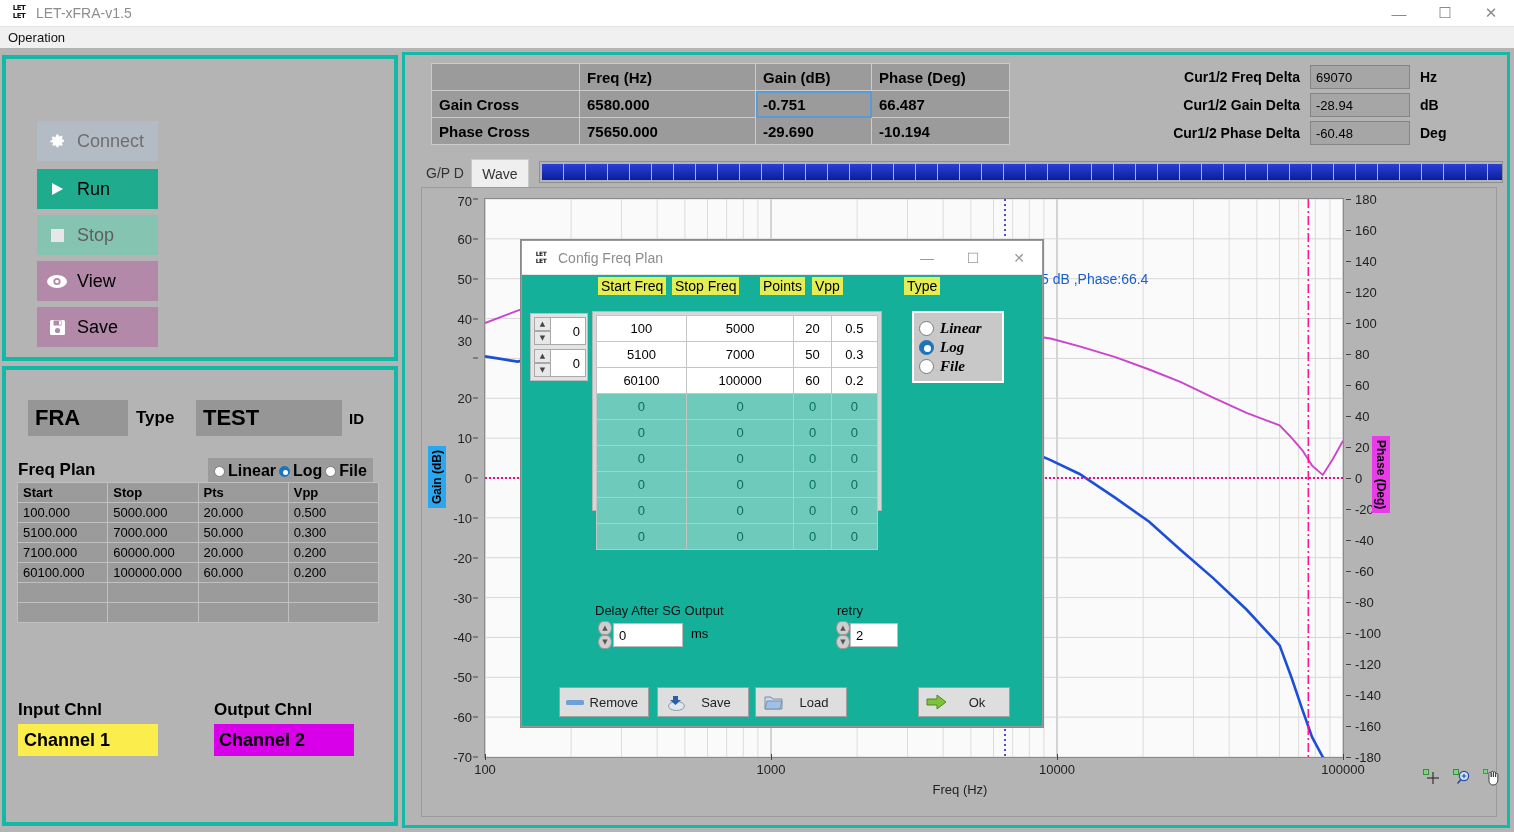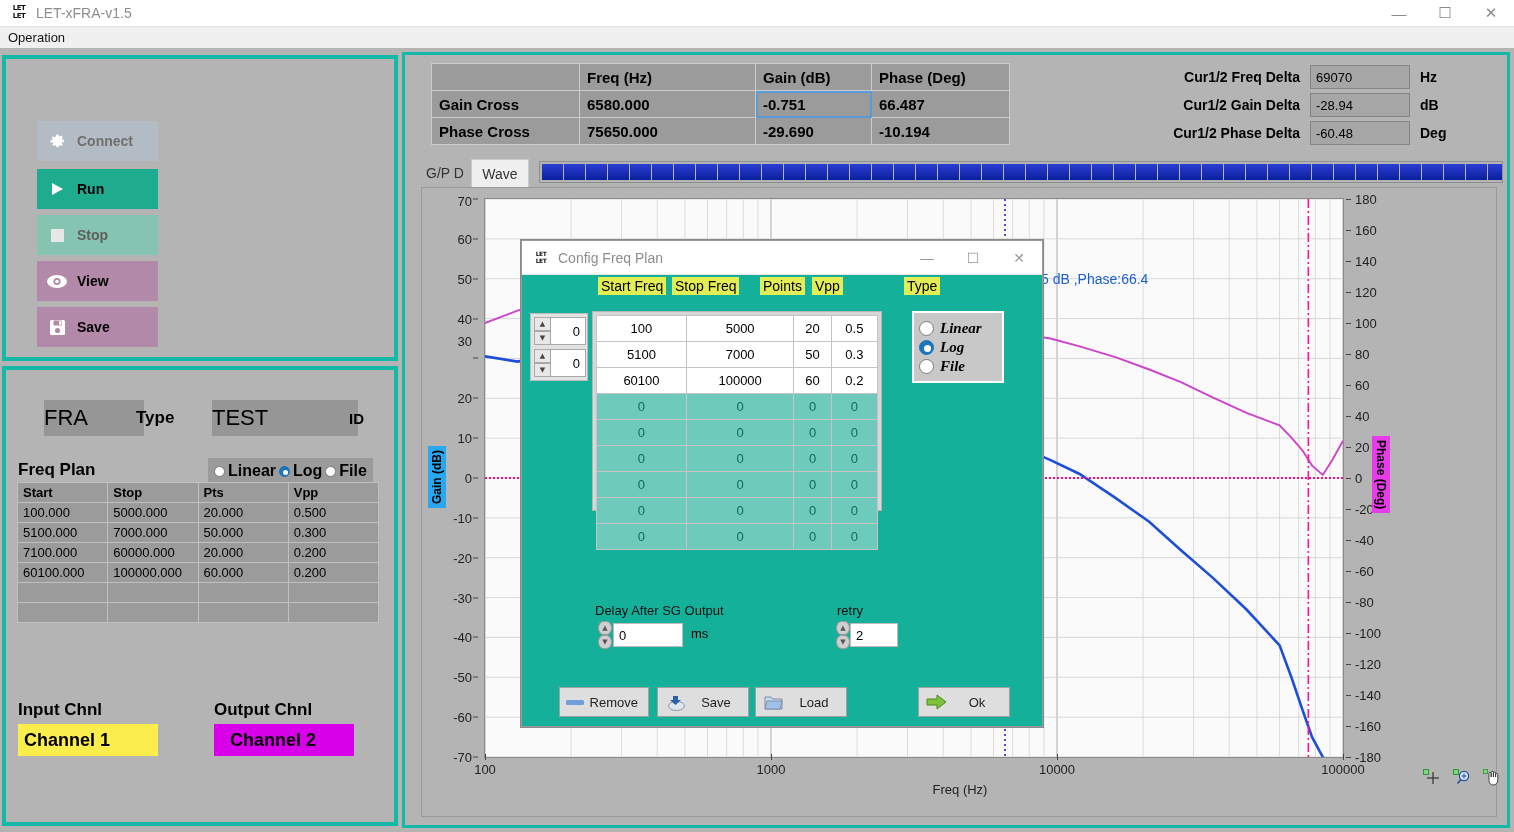--- a/index.html
+++ b/index.html
@@ -46,35 +46,35 @@
   .tealbox{
     position:absolute; background:#b4b4b4;
     border:4px solid #14b8a6;
   }
   #panel-ops{ left:2px; top:7px; width:396px; height:306px; }
   #panel-cfg{ left:2px; top:318px; width:396px; height:460px; }
 
   .opbtn{
     position:absolute; left:31px; width:121px; height:40px;
     display:flex; align-items:center; border:none; cursor:pointer;
-    font-family:"Liberation Sans", sans-serif; font-size:14px; font-weight:bold;
+    font-family:"Liberation Sans", sans-serif; font-size:18px; font-weight:normal;
   }
   .opbtn .ic{ width:40px; display:flex; align-items:center; justify-content:center; }
   .opbtn .lb{ flex:1; text-align:left; }
   #btn-connect{ top:62px; background:#b3bcc4; color:#6f6f6f; }
   #btn-run{ top:110px; background:#1fac8e; color:#000; }
   #btn-stop{ top:156px; background:#86c4b2; color:#5e5e5e; }
   #btn-view{ top:202px; background:#b289a8; color:#000; }
   #btn-save{ top:248px; background:#b289a8; color:#000; }
 
   
   .grayfield{
     position:absolute; background:#969696; display:flex; align-items:center;
-    font-family:"Liberation Sans", sans-serif;
-    font-size:22px; font-weight:normal; color:#000;margin-left:16px;
+    padding-left:7px; font-family:"Liberation Sans", sans-serif;
+    font-size:22px; font-weight:bold; color:#000;
   }
   #fld-fra{ left:22px; top:30px; width:100px; height:36px; }
   #lbl-type{ position:absolute; left:130px; top:38px; font-size:17px; font-weight:bold;
              font-family:"Liberation Sans", sans-serif;}
   #fld-test{ left:190px; top:30px; width:146px; height:36px; }
   #lbl-id{ position:absolute; left:343px; top:40px; font-size:15px; font-weight:bold;
            font-family:"Liberation Sans", sans-serif;}
 
   #lbl-freqplan{ position:absolute; left:12px; top:90px; font-size:17px; font-weight:bold;
                  font-family:"Liberation Sans", sans-serif;}
@@ -103,21 +103,21 @@
 
   
   #lbl-in{ position:absolute; left:12px; top:330px; font-size:17px; font-weight:bold;
            font-family:"Liberation Sans", sans-serif;}
   #lbl-out{ position:absolute; left:208px; top:330px; font-size:17px; font-weight:bold;
             font-family:"Liberation Sans", sans-serif;}
   #chnl-in{ position:absolute; left:12px; top:354px; width:140px; height:32px;
             background:#faed4c; display:flex; align-items:center; padding-left:6px;
             font-size:18px; font-weight:bold; font-family:"Liberation Sans", sans-serif;}
   #chnl-out{ position:absolute; left:208px; top:354px; width:140px; height:32px;
-             background:#d800e8; display:flex; align-items:center; padding-left:16px;
+             background:#d800e8; display:flex; align-items:center; padding-left:5px;
              font-size:18px; font-weight:bold; font-family:"Liberation Sans", sans-serif;}
 
   
   #rightcol{
     position:absolute; left:402px; top:4px; width:1108px; height:776px;
     border:3px solid #14b8a6; background:#b4b4b4;
   }
 
   
   #res-table{ position:absolute; left:26px; top:8px; border-collapse:collapse; }

